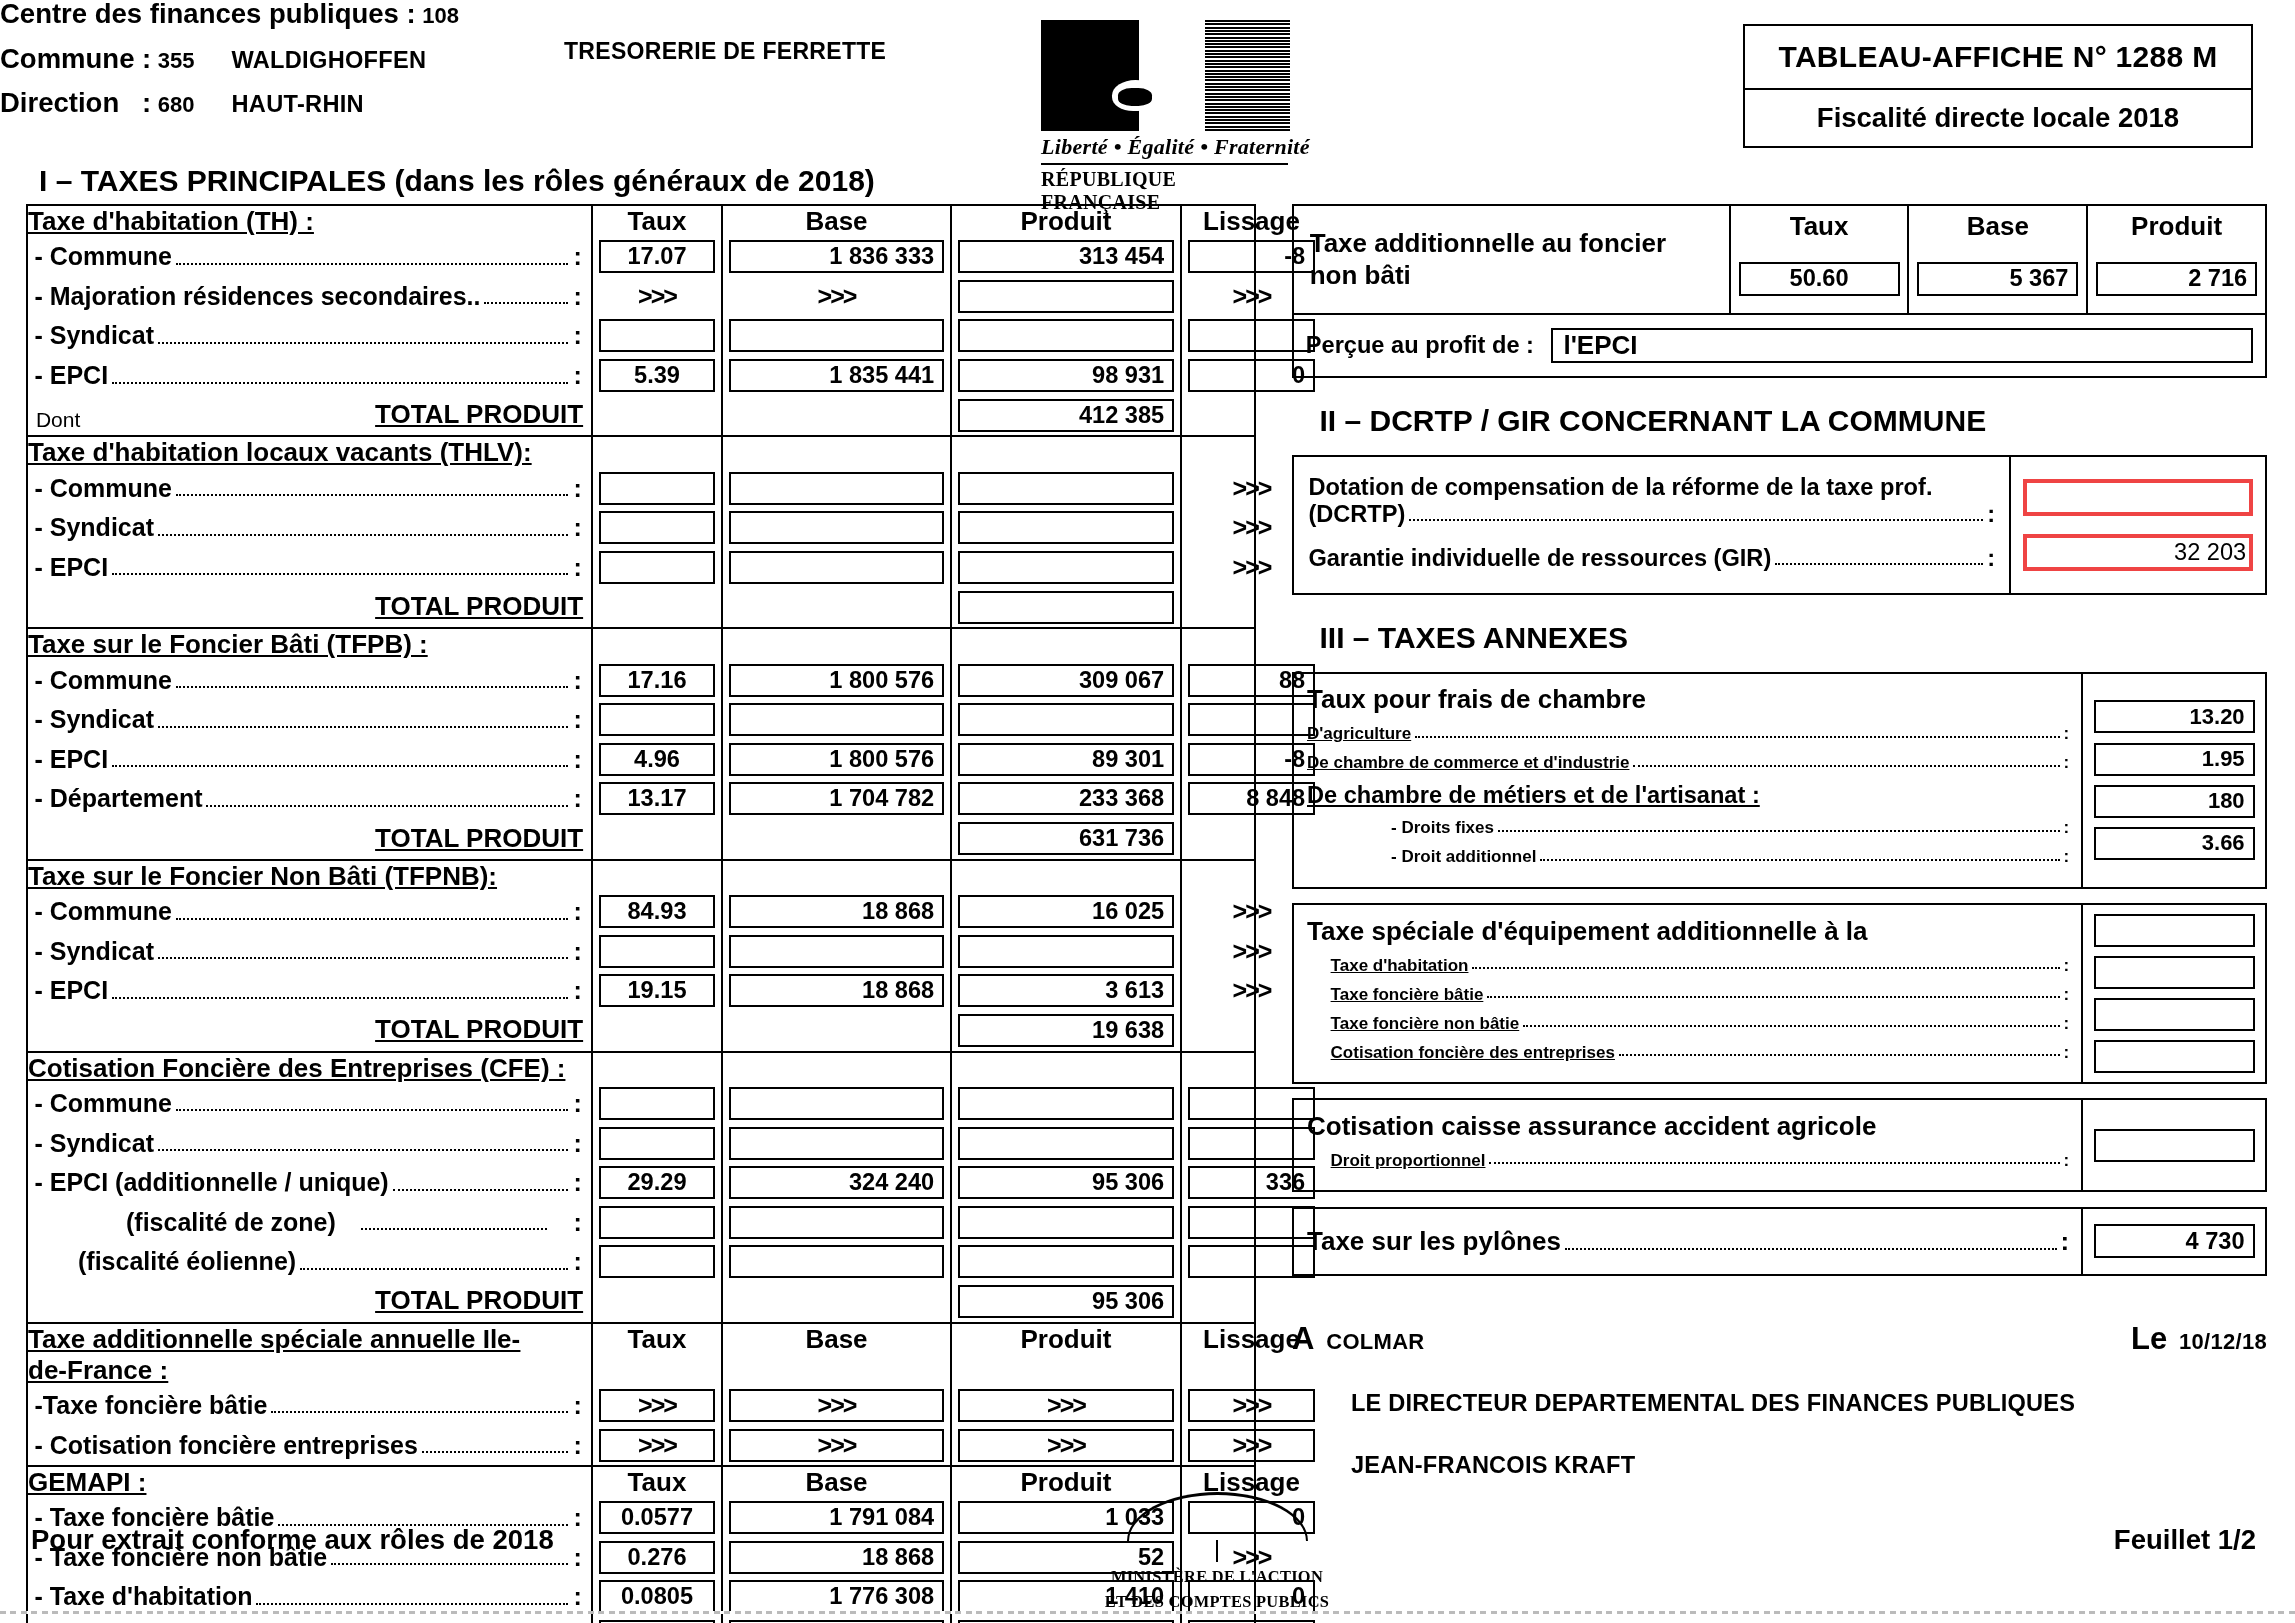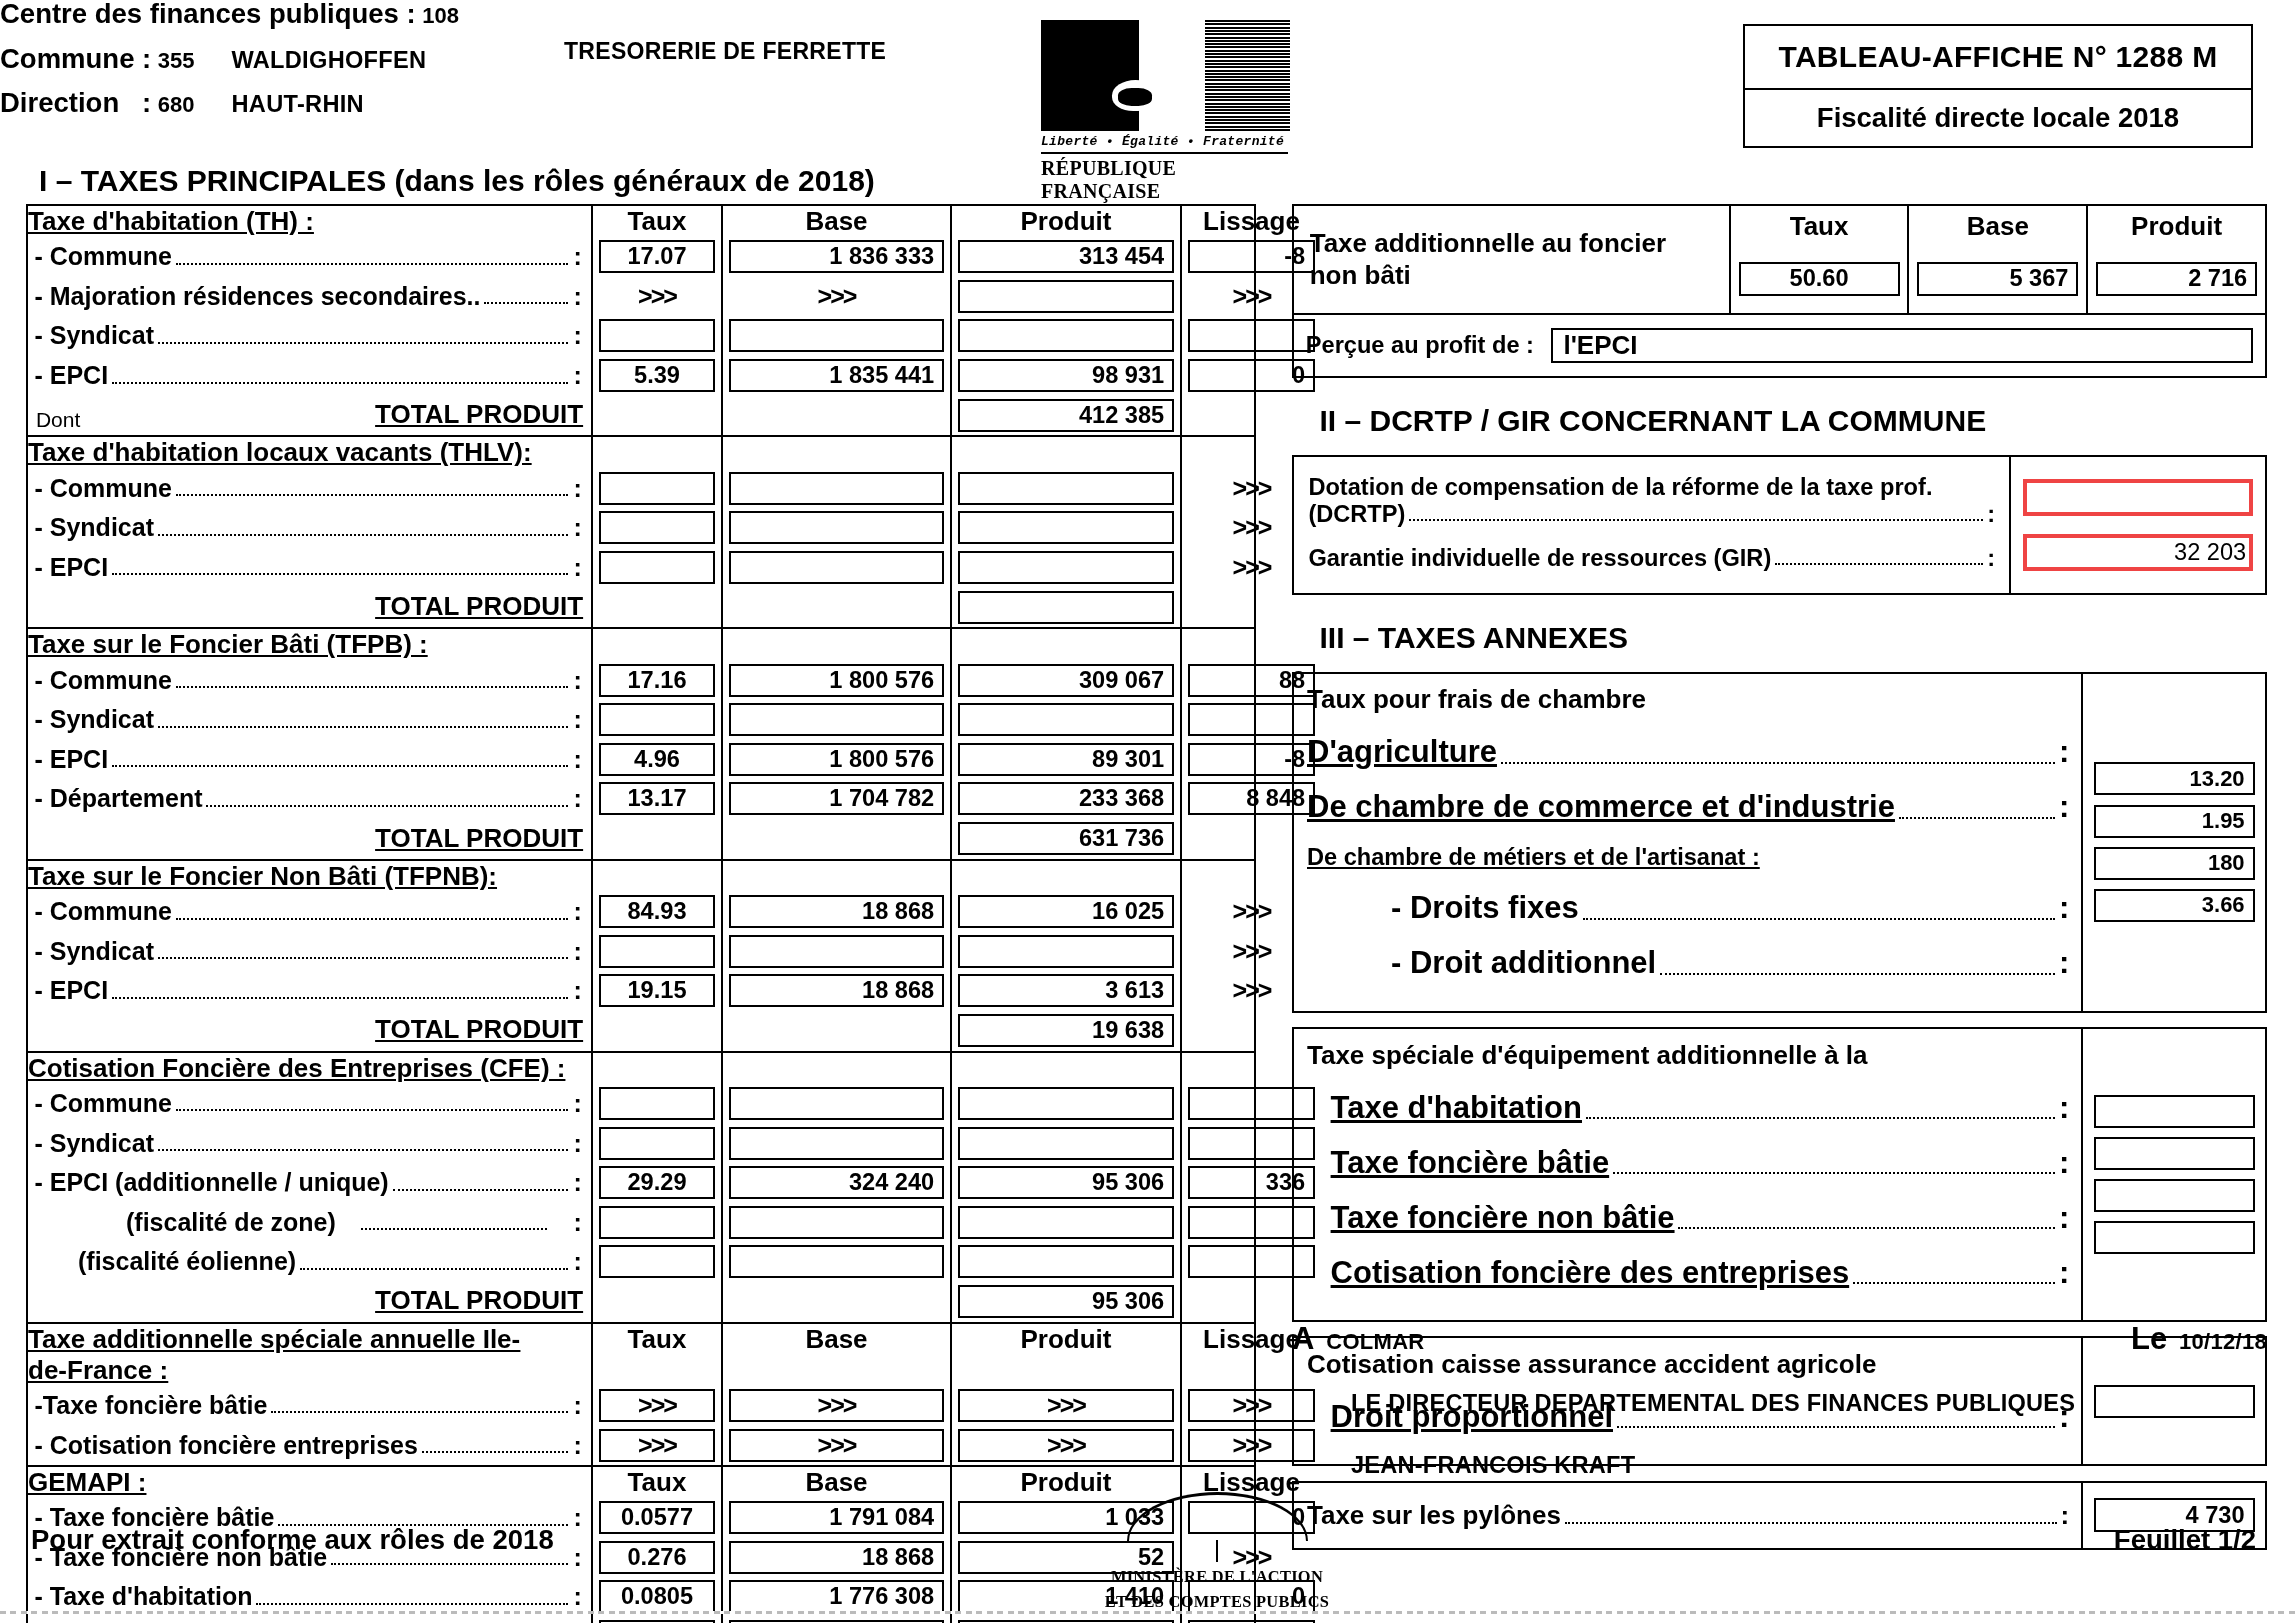--- a/index.html
+++ b/index.html
@@ -31,22 +31,22 @@
   #logo .mar{width:249px;height:111px;position:relative;overflow:hidden;}
   #logo .mar .left{position:absolute;left:0;top:0;width:124px;height:111px;background:#000;}
   #logo .mar .face{position:absolute;left:98px;top:0;width:72px;height:111px;background:#fff;
      border-radius:0 50% 40% 0 / 0 55% 45% 0;}
   #logo .mar .right{position:absolute;left:164px;top:0;width:85px;height:111px;
      background:repeating-linear-gradient(0deg,#000 0 2px,#fff 2px 3.3px);}
   #logo .mar .hand{position:absolute;left:71px;top:60px;width:47px;height:31px;background:#fff;
      border-radius:50% 50% 45% 45%;}
   #logo .mar .hand2{position:absolute;left:77px;top:68px;width:34px;height:18.3px;background:#000;
      border-radius:40%;}
-  #logo .devise{font-family:Liberation Mono, monospace;font-style:italic;font-weight:bold;
-     font-size:13px;letter-spacing:0.3px;margin-top:3.9px;white-space:nowrap;}
+  #logo .devise{font-family:Liberation Serif, serif;font-style:italic;font-weight:bold;
+     font-size:22px;letter-spacing:0.3px;margin-top:3.9px;white-space:nowrap;}
   #logo .rule{border-top:2.6px solid #000;width:247px;margin:2.6px 0 2.6px 0;}
   #logo .rf{font-family:"Liberation Serif",serif;font-weight:bold;font-size:20px;
      letter-spacing:0.3px;font-variant:small-caps;}
 
   
   #titlebox{position:absolute;left:1743px;top:23.6px;width:506px;border:2.6px solid #000;}
   #titlebox .t1{padding:14.4px 0;text-align:center;font-weight:bold;font-size:30px;letter-spacing:0.3px;}
   #titlebox .sep{border-top:2.6px solid #000;}
   #titlebox .t2{padding:11.8px 0;text-align:center;font-weight:bold;font-size:27.5px;}
 
@@ -125,22 +125,22 @@
               box-sizing:border-box;}
 
   .annexbox{display:flex;border:2.6px solid #000;margin-bottom:14.4px;}
   .annexbox .body{flex:1 1 auto;padding:10.5px 11.8px 10.5px 13px;}
   .annexbox .vals{flex:0 0 161px;border-left:2px solid #000;display:flex;flex-direction:column;
                   justify-content:center;padding:0 10.5px;}
   .annexbox .vbx{border:2px solid #000;height:33px;margin:4.6px 0;display:flex;align-items:center;
                  justify-content:flex-end;padding-right:7.9px;font-weight:bold;font-size:22px;
                  box-sizing:border-box;}
   .annexbox .hdl{font-weight:bold;font-size:26px;margin-bottom:2.6px;white-space:nowrap;}
-  .annexbox .rowl{display:flex;align-items:flex-end;font-weight:bold;font-size:31px;
-                  white-space:nowrap;margin:19px 0;}
+  .annexbox .rowl{display:flex;align-items:flex-end;font-weight:bold;font-size:17px;
+                  white-space:nowrap;margin:9px 0;}
   .annexbox .rowl .txt{text-decoration:underline;}
   .annexbox .rowl.sub{padding-left:84px;}
   .annexbox .subhead{font-weight:bold;font-size:23.6px;text-decoration:underline;margin:1.3px 0;}
 
   #pylones{display:flex;border:2.6px solid #000;align-items:stretch;}
   #pylones .body{flex:1 1 auto;padding:17px 11.8px 17px 13px;display:flex;align-items:flex-end;
                  font-weight:bold;font-size:26px;white-space:nowrap;}
   #pylones .vals{flex:0 0 161px;border-left:2px solid #000;display:flex;align-items:center;
                  padding:0 10.5px;}
   #pylones .vbx{border:2px solid #000;height:34px;width:100%;display:flex;align-items:center;

